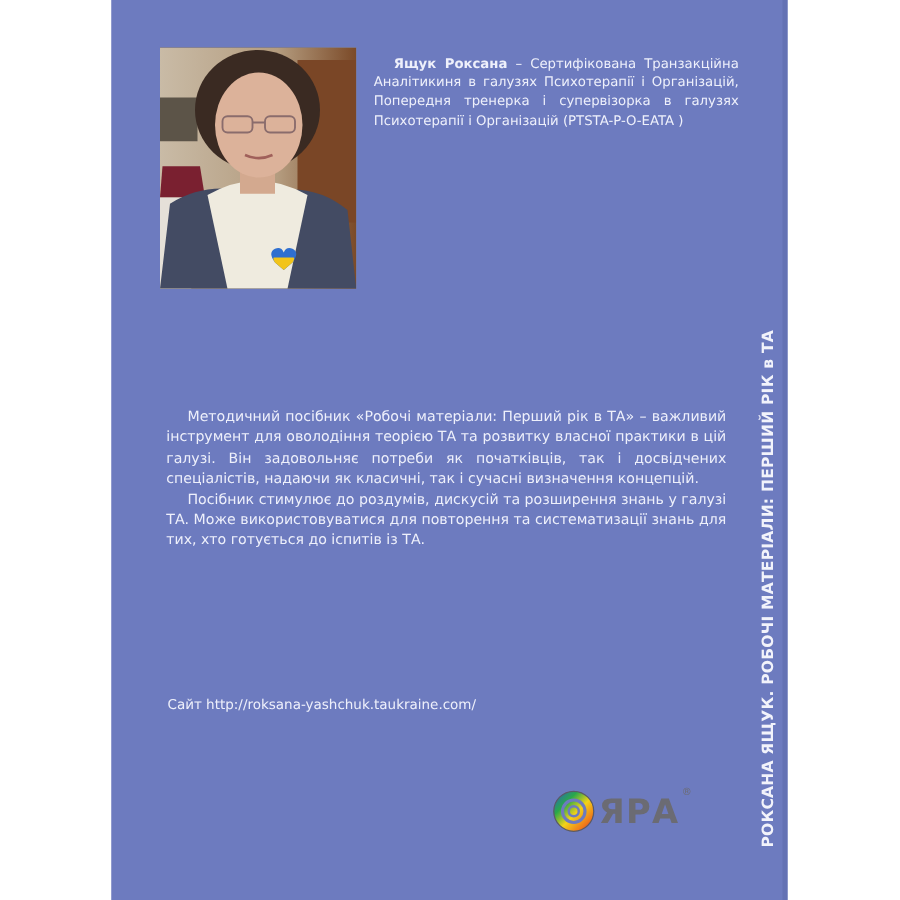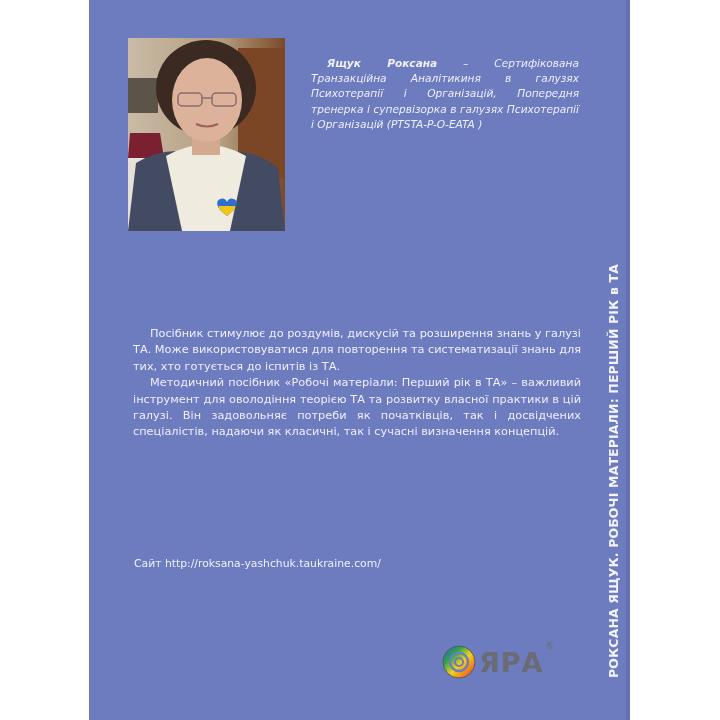--- a/index.html
+++ b/index.html
@@ -1,27 +1,27 @@
 <!DOCTYPE html>
 <html><head>
 <meta charset="utf-8">
 <style>
   html, body { margin:0; padding:0; }
   body { width:720px; height:720px; background:#ffffff; position:relative; overflow:hidden; font-family:"DejaVu Sans", sans-serif; }
   .cover { position:absolute; left:89px; top:0; width:541px; height:720px; background:#6d7bbf; }
   .spine { position:absolute; left:537px; top:0; width:4px; height:720px; background:#6472b4; }
   .photo { position:absolute; left:39px; top:38px; width:157px; height:193px; overflow:hidden; background:#8a7a66; }
   .bio { position:absolute; left:206px; top:40px; width:300px; color:#eef0fb; font-size:10.6px; line-height:15.2px; text-align:justify; }
-  .bio p { margin:16px; text-indent:14px;font-style:italic; }
+  .bio p { margin:4px; text-indent:14px; }
   .bio p.first { text-indent:16px; }
   .bio b { font-weight:bold; }
   .desc { position:absolute; left:44px; top:326px; width:448px; color:#eef0fb; font-size:11.3px; line-height:16.4px; text-align:justify; }
   .desc p { margin:0; text-indent:17px; }
   .site { position:absolute; left:45px; top:557px; color:#eef0fb; font-size:10.8px; }
-  .logo { position:absolute; left:353px; top:642px; height:40px; display:flex; align-items:center; }
+  .logo { position:absolute; left:353px; top:629px; height:40px; display:flex; align-items:center; }
   .logo-mark { width:34px; height:34px; border-radius:50%; position:relative; }
   .logo-text { font-family:"DejaVu Sans", sans-serif; font-weight:bold; font-size:27px; color:#6b6b73; margin-left:3px; letter-spacing:1px; }
   .logo-reg { position:absolute; right:-10px; top:0; font-size:8px; color:#6b6b73; }
   .spine-text { position:absolute; left:517px; top:678px; transform-origin:0 0; transform:rotate(-90deg); white-space:nowrap; color:#f2f3fb; font-weight:bold; font-size:12.4px; letter-spacing:0.2px; }
 </style>
 </head>
 <body>
 
 <div class="cover">
   <div class="spine"></div>
@@ -60,22 +60,22 @@
       <path d="M92 172 q-6 -8 0 -11 q5 -2 7 3 q2 -5 7 -3 q6 3 0 11 l-7 6 z" fill="#2f6fd0"></path>
       <path d="M92 172 l7 6 l7 -6 q2 -3 1 -4 l-16 0 q-1 1 1 4 z" fill="#f2c41a"></path>
     </svg>
   </div>
 
   <div class="bio">
     <p class="first"><b>Ящук Роксана</b><span> – Сертифікована Транзакційна Аналітикиня в галузях Психотерапії і Організацій, Попередня тренерка і супервізорка в галузях Психотерапії і Організацій (PTSTA-P-O-EATA )</span></p>
   </div>
 
   <div class="desc">
+    <p>Методичний посібник «Робочі матеріали: Перший рік в ТА» – важливий інструмент для оволодіння теорією ТА та розвитку власної практики в цій галузі. Він задовольняє потреби як початківців, так і досвідчених  спеціалістів, надаючи як класичні, так і сучасні визначення концепцій.</p>
     <p>Посібник стимулює до роздумів, дискусій та розширення знань у галузі ТА. Може використовуватися для повторення та систематизації знань для тих, хто готується до іспитів із ТА.</p>
-    <p>Методичний посібник «Робочі матеріали: Перший рік в ТА» – важливий інструмент для оволодіння теорією ТА та розвитку власної практики в цій галузі. Він задовольняє потреби як початківців, так і досвідчених  спеціалістів, надаючи як класичні, так і сучасні визначення концепцій.</p>
   </div>
 
   <div class="site">Сайт http://roksana-yashchuk.taukraine.com/</div>
 
   <div class="logo">
     <svg class="logo-mark" width="34" height="34" viewBox="0 0 34 34">
       <defs>
         <linearGradient id="rb" x1="0" y1="0" x2="1" y2="1">
           <stop offset="0" stop-color="#2a5bd0"></stop>
           <stop offset="0.3" stop-color="#29a84a"></stop>

